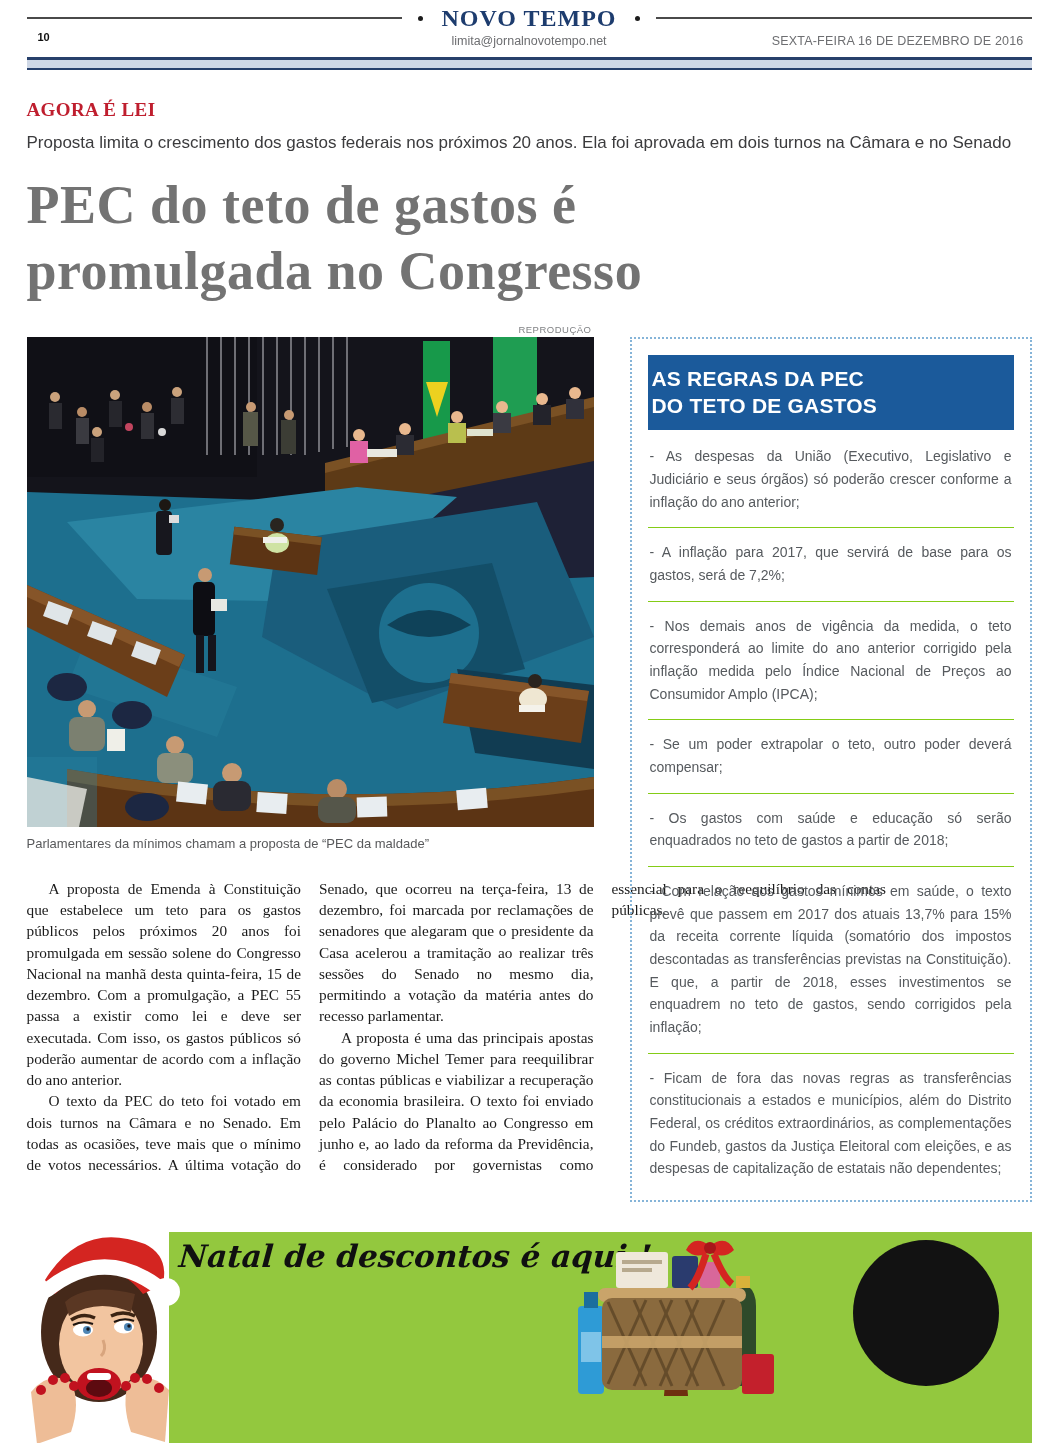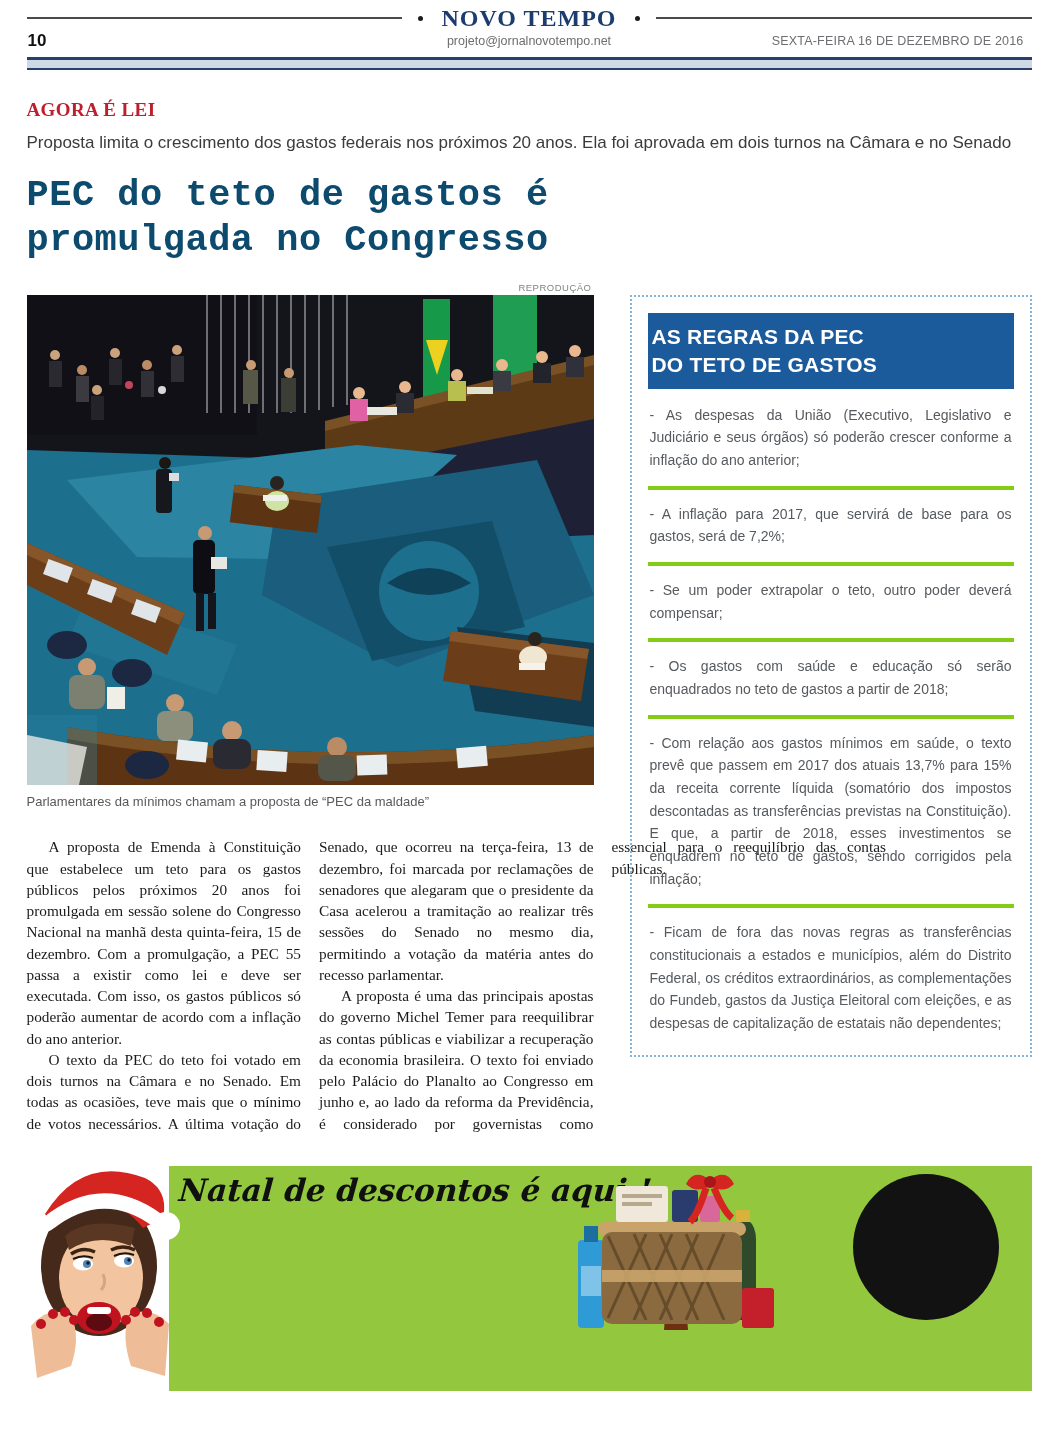--- a/index.html
+++ b/index.html
@@ -5,46 +5,46 @@
   html,body{margin:0;padding:0;background:#ffffff;}
   body{width:1058px;height:1443px;overflow:hidden;font-family:"Liberation Sans",sans-serif;color:#222;}
   .page{position:relative;width:1005px;margin:0 auto;padding-top:6px;}
 
   
   .mast-row{display:flex;align-items:center;gap:16px;height:24px;}
   .mast-line{flex:1;height:2px;background:#4a4a4a;}
   .mast-dot{width:5px;height:5px;border-radius:50%;background:#1c1c1c;flex:0 0 auto;}
   .mast-title{font-family:"Liberation Serif",serif;font-weight:bold;font-size:24px;letter-spacing:1px;color:#1d3c6e;white-space:nowrap;padding:0 2px;}
   .info-row{position:relative;height:24px;margin-top:1px;}
-  .page-num{position:absolute;left:1px;top:0;font-weight:bold;font-size:17px;color:#111;}
+  .page-num{position:absolute;left:11px;top:0;font-weight:bold;font-size:11px;color:#111;}
   .mast-email{position:absolute;left:50%;transform:translateX(-50%);top:3px;font-size:12.5px;color:#6d6e71;}
   .mast-date{position:absolute;right:8px;top:3px;font-size:12.5px;color:#6d6e71;letter-spacing:.2px;}
   .double-rule{height:8px;border-top:3px solid #27406b;border-bottom:2px solid #27406b;background:#cfd8e6;margin-top:2px;}
 
   
   .kicker{margin-top:29px;font-family:"Liberation Serif",serif;font-weight:bold;font-size:19px;color:#bf1e2e;letter-spacing:.4px;}
   .deck{margin-top:12px;font-size:17px;color:#3b3b3d;}
-  .headline{margin-top:20px;font-family:Liberation Mono, monospace;font-weight:bold;font-size:37px;line-height:1.22;color:#0c4a6e;letter-spacing:.5px;}
+  .headline{margin-top:20px;font-family:Liberation Serif, serif;font-weight:bold;font-size:54px;line-height:1.22;color:#737373;letter-spacing:.5px;}
 
   
   .main{display:flex;margin-top:32px;align-items:flex-start;}
   .left-col{width:567px;flex:0 0 567px;}
   .photo-wrap{position:relative;width:567px;}
   .photo-credit{position:absolute;top:-13px;right:2px;font-size:9.5px;color:#808285;letter-spacing:.5px;}
   .photo-frame{width:567px;height:490px;overflow:hidden;background:#1d6f8e;}
   .caption{margin-top:9px;font-size:13px;color:#58595b;}
   .article{margin-top:27px;height:300px;column-count:2;column-gap:18px;column-fill:auto;
            font-family:"Liberation Serif",serif;font-size:15.3px;line-height:1.39;color:#1a1a1a;text-align:justify;}
   .article p{margin:0;text-indent:22px;}
 
   
   .rules-box{margin-left:36px;width:402px;flex:0 0 402px;border:2px dotted #85b4d8;padding:16px 16px 6px;box-sizing:border-box;}
   .rules-head{background:#1b5a9b;color:#fff;font-weight:bold;font-size:21px;line-height:1.32;padding:10px 4px;letter-spacing:.2px;}
   .rules-list{list-style:none;margin:2px 0 0;padding:0;}
-  .rules-list li{font-size:14px;line-height:1.62;color:#565a5e;padding:13px 2px 14px;border-bottom:4px solid #84cc16;text-align:justify;}
+  .rules-list li{font-size:14px;line-height:1.62;color:#565a5e;padding:13px 2px 14px;border-bottom:1px solid #84cc16;text-align:justify;}
   .rules-list li:last-child{border-bottom:none;}
 
   
   .ad{position:relative;width:1005px;height:225px;margin-top:30px;background:#93c83e;overflow:hidden;}
   .ad-woman{position:absolute;left:0;top:0;}
   .ad-center{position:absolute;left:152px;top:0;width:340px;text-align:center;color:#101010;}
   .ad-script{font-family:"DejaVu Serif",serif;font-style:italic;font-weight:bold;font-size:31px;margin-top:6px;transform:skewX(-4deg);white-space:nowrap;}
   .ad-basket{position:absolute;left:545px;top:4px;}
   .brand-circle{position:absolute;left:826px;top:8px;width:146px;height:146px;border-radius:50%;background:#121212;
                 display:flex;flex-direction:column;align-items:center;justify-content:center;color:#fff;}
@@ -56,21 +56,21 @@
 
   <div class="mast-row">
     <div class="mast-line"></div>
     <div class="mast-dot"></div>
     <div class="mast-title">NOVO TEMPO</div>
     <div class="mast-dot"></div>
     <div class="mast-line"></div>
   </div>
   <div class="info-row">
     <span class="page-num">10</span>
-    <span class="mast-email">projeto@jornalnovotempo.net</span>
+    <span class="mast-email">limita@jornalnovotempo.net</span>
     <span class="mast-date">SEXTA-FEIRA 16 DE DEZEMBRO DE 2016</span>
   </div>
   <div class="double-rule"></div>
 
   <div class="kicker">AGORA É LEI</div>
   <div class="deck">Proposta limita o crescimento dos gastos federais nos próximos 20 anos. Ela foi aprovada em dois turnos na Câmara e no Senado</div>
   <div class="headline">
     <div>PEC do teto de gastos é</div>
     <div>promulgada no Congresso</div>
   </div>
@@ -227,20 +227,21 @@
     </div>
 
     <div class="rules-box">
       <div class="rules-head">
         <div>AS REGRAS DA PEC</div>
         <div>DO TETO DE GASTOS</div>
       </div>
       <ul class="rules-list">
         <li>- As despesas da União (Executivo, Legislativo e Judiciário e seus órgãos) só poderão crescer conforme a inflação do ano anterior;</li>
         <li>- A inflação para 2017, que servirá de base para os gastos, será de 7,2%;</li>
+        <li>- Nos demais anos de vigência da medida, o teto corresponderá ao limite do ano anterior corrigido pela inflação medida pelo Índice Nacional de Preços ao Consumidor Amplo (IPCA);</li>
         <li>- Se um poder extrapolar o teto, outro poder deverá compensar;</li>
         <li>- Os gastos com saúde e educação só serão enquadrados no teto de gastos a partir de 2018;</li>
         <li>- Com relação aos gastos mínimos em saúde, o texto prevê que passem em 2017 dos atuais 13,7% para 15% da receita corrente líquida (somatório dos impostos descontadas as transferências previstas na Constituição). E que, a partir de 2018, esses investimentos se enquadrem no teto de gastos, sendo corrigidos pela inflação;</li>
         <li>- Ficam de fora das novas regras as transferências constitucionais a estados e municípios, além do Distrito Federal, os créditos extraordinários, as complementações do Fundeb, gastos da Justiça Eleitoral com eleições, e as despesas de capitalização de estatais não dependentes;</li>
       </ul>
     </div>
   </div>
 
   <div class="ad">
 

